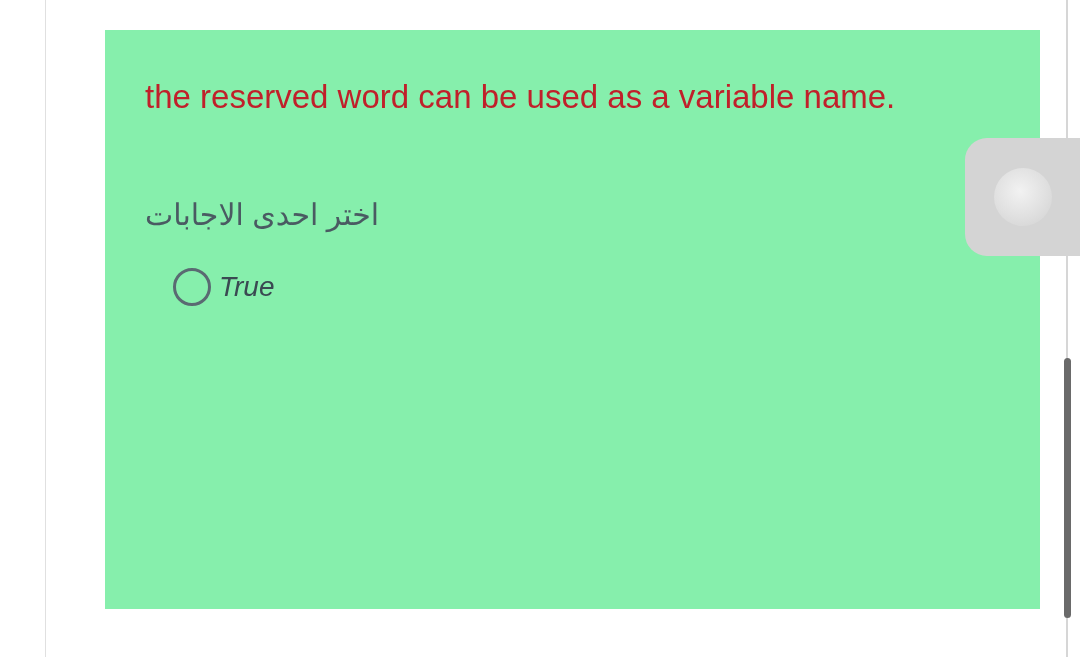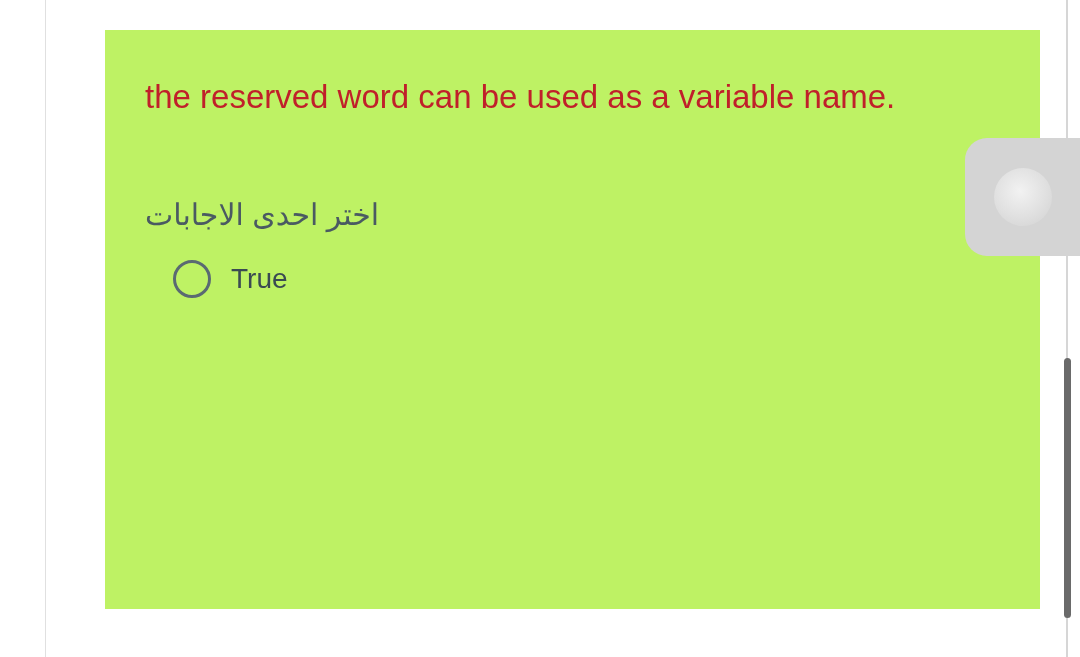--- a/index.html
+++ b/index.html
@@ -30,46 +30,47 @@
       bottom: 0;
       width: 2px;
       background: #d6d6d6;
     }
     .question-panel {
       position: absolute;
       left: 105px;
       top: 30px;
       right: 40px;
       bottom: 48px;
-      background: #bef264;
+      background: #86efac;
       padding: 42px 40px 35px 40px;
     }
     .question-text {
       color: #c0202a;
       font-size: 33px;
       line-height: 1.5;
       font-weight: 400;
       margin-bottom: 75px;
     }
     .prompt-text {
       color: #4a5a62;
       font-size: 30px;
       font-weight: 500;
-      margin-bottom: 28px;
+      margin-bottom: 36px;
       direction: rtl;
       text-align: left;
     }
     .options {
       padding-left: 28px;
     }
     .option-row {
       display: flex;
       align-items: center;
-      gap: 20px;
+      gap: 8px;
       margin-bottom: 26px;
+      font-style: italic;
     }
     .radio-circle {
       width: 38px;
       height: 38px;
       border: 3px solid #5a6a72;
       border-radius: 50%;
       background: transparent;
       flex-shrink: 0;
       cursor: pointer;
     }

